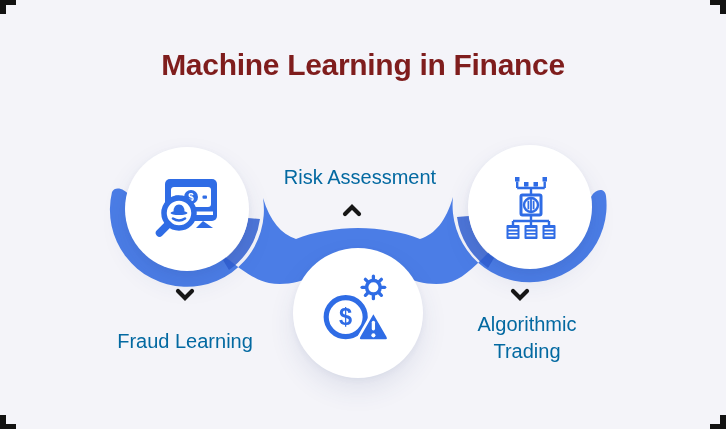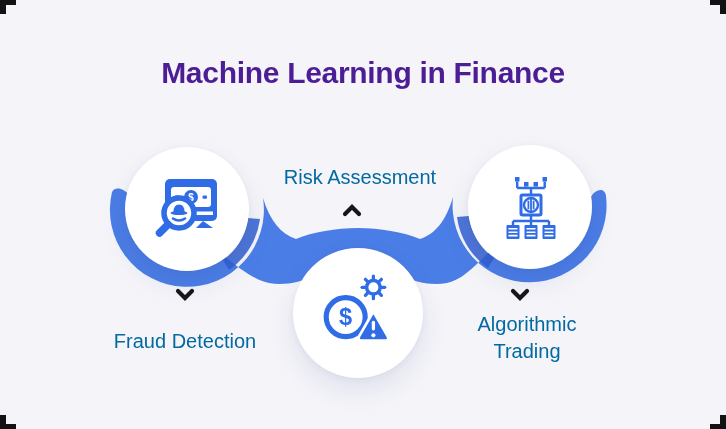--- a/index.html
+++ b/index.html
@@ -9,22 +9,22 @@
     font-family:"Liberation Sans",sans-serif;
   }
   
   .mark{position:absolute;width:16px;height:14px;box-sizing:border-box;}
   .mark-tl{top:0;left:0;border-top:5px solid #121212;border-left:6px solid #121212;}
   .mark-tr{top:0;right:0;border-top:5px solid #121212;border-right:6px solid #121212;}
   .mark-bl{bottom:0;left:0;border-bottom:5px solid #121212;border-left:6px solid #121212;}
   .mark-br{bottom:0;right:0;border-bottom:5px solid #121212;border-right:6px solid #121212;}
 
   .title{
-    position:absolute;top:44px;left:0;right:0;margin:12px;
-    text-align:center;font-size:30px;font-weight:700;color:#4c1d95;
+    position:absolute;top:44px;left:0;right:0;margin:4px;
+    text-align:center;font-size:30px;font-weight:700;color:#7f1d1d;
     letter-spacing:-0.3px;
   }
   .ribbon-svg{position:absolute;left:0;top:0;}
 
   .circle{
     position:absolute;background:#ffffff;border-radius:50%;
     box-shadow:0 12px 26px rgba(50,70,130,0.10), 0 2px 6px rgba(50,70,130,0.06);
     display:flex;align-items:center;justify-content:center;
   }
   .circle-left {left:125px;top:147px;width:124px;height:124px;}
@@ -153,16 +153,16 @@
     <polyline points="3,10 10,3 17,10" fill="none" stroke="#161616" stroke-width="4.2" stroke-linecap="round" stroke-linejoin="miter"></polyline>
   </svg>
   <svg class="chevron chev-down-l" width="20" height="13" viewBox="0 0 20 13">
     <polyline points="3,3 10,10 17,3" fill="none" stroke="#161616" stroke-width="4.2" stroke-linecap="round" stroke-linejoin="miter"></polyline>
   </svg>
   <svg class="chevron chev-down-r" width="20" height="13" viewBox="0 0 20 13">
     <polyline points="3,3 10,10 17,3" fill="none" stroke="#161616" stroke-width="4.2" stroke-linecap="round" stroke-linejoin="miter"></polyline>
   </svg>
 
   <div class="node-label label-risk">Risk Assessment</div>
-  <div class="node-label label-fraud">Fraud Detection</div>
+  <div class="node-label label-fraud">Fraud Learning</div>
   <div class="node-label label-algo">Algorithmic Trading</div>
 
 </div>
 
 </body></html>

